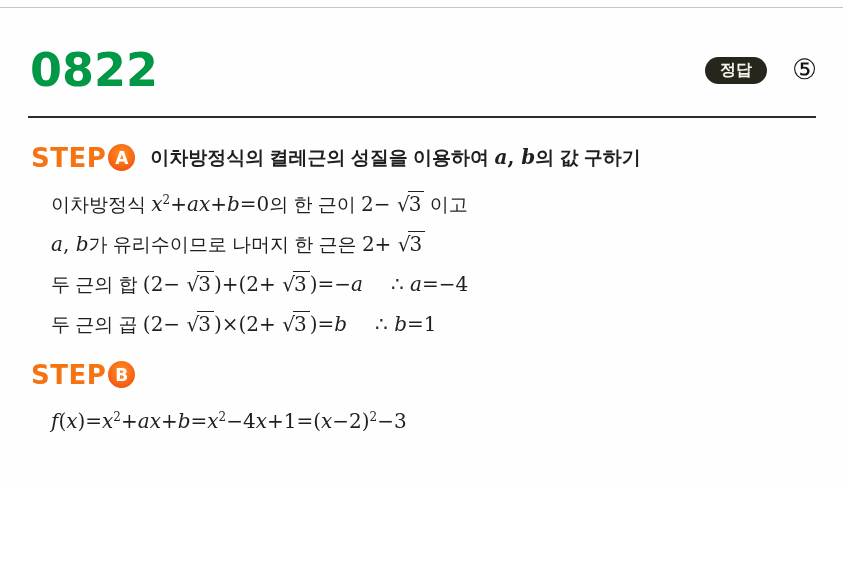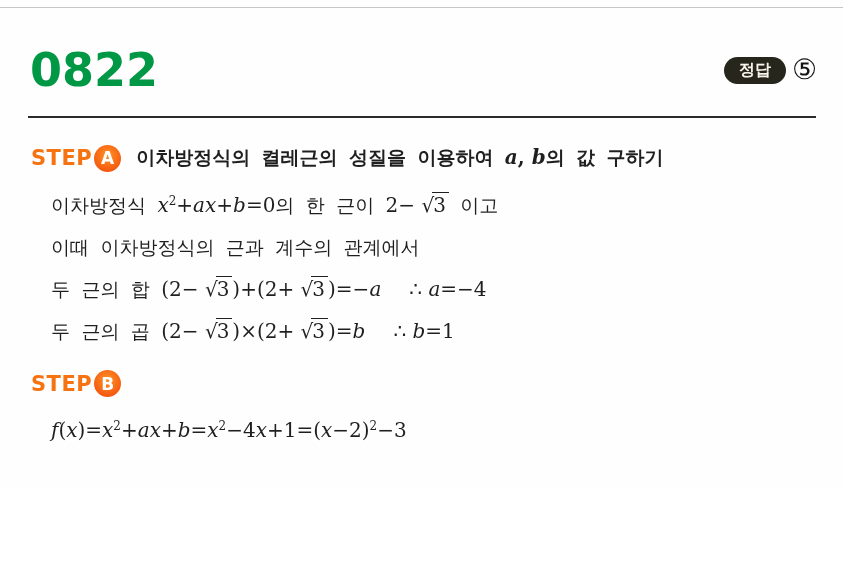--- a/index.html
+++ b/index.html
@@ -8,50 +8,50 @@
     font-family:"Liberation Sans", sans-serif; color:var(--text,#1f1f1f);
     overflow:hidden;
   }
   .top-rule { position:absolute; top:7px; left:0; right:0; height:1px; background:#c6c6c6; }
 
   .header { position:absolute; top:46px; left:30px; right:26px; display:flex; align-items:center; }
   .problem-number {
     font-family:"DejaVu Sans", sans-serif; font-weight:bold;
     font-size:46px; line-height:48px; color:var(--green,#009845); letter-spacing:0px;
   }
-  .header-right { margin-left:auto; display:flex; align-items:center; gap:6px; }
+  .header-right { margin-left:auto; display:flex; align-items:center; gap:25px; }
   .answer-badge {
     background:var(--badge,#26261c); color:#f7f4ec; font-weight:bold; font-size:16px;
     padding:4px 15px 5px; border-radius:15px; line-height:18px;
   }
   .answer-value { font-size:28px; line-height:28px; color:#141414; }
 
   .divider { position:absolute; top:116px; left:28px; right:27px; border-top:2.5px solid var(--rule,#2b2b2b); }
 
   .content { position:absolute; top:140px; left:31px; right:16px; }
 
   .step-heading { display:flex; align-items:center; margin:4px 0 13px 0; }
   .step-heading.second { margin-top:20px; }
   .step-label {
     font-family:"DejaVu Sans", sans-serif; color:var(--orange,#f67312);
-    font-weight:bold; font-size:21px; letter-spacing:0.5px; line-height:26px;
+    font-weight:bold; font-size:26px; letter-spacing:0.5px; line-height:26px;
   }
   .step-badge {
     width:27px; height:27px; border-radius:50%; flex:0 0 27px;
     background:radial-gradient(circle at 50% 38%, #ff9326 0%, #f4550e 78%);
     color:#ffffff; font-weight:bold; font-size:17px;
     display:flex; align-items:center; justify-content:center;
     margin:0 15px 0 2px; font-family:"DejaVu Sans", sans-serif;
   }
   .step-title { font-weight:bold; font-size:19px; line-height:26px; }
   .step-title .sg-v, .step-title .sg-m { font-weight:bold; }
 
   .line { font-size:19px; line-height:33px; margin-bottom:7px; white-space:nowrap;margin-left:20px; }
 
-  .sg-k  { font-family:Liberation Mono, monospace; }
+  .sg-k  { font-family:Liberation Sans, sans-serif; }
   .sg-m  { font-family:"DejaVu Serif","Liberation Serif",serif; font-size:20px; }
   .sg-v  { font-family:"DejaVu Serif","Liberation Serif",serif; font-style:italic; font-size:20px; }
   .sg-sup{ font-family:"DejaVu Serif","Liberation Serif",serif; font-size:12px; vertical-align:7px; }
   .sg-sqrt { font-family:"DejaVu Serif","Liberation Serif",serif; font-size:20px; white-space:nowrap; }
   .sg-sqrt .radical { letter-spacing:-1px; }
   .sg-sqrt .radicand { border-top:1.6px solid currentColor; padding:0 3px 0 1px; margin-left:-1px; }
   .sg-gap { display:inline-block; width:28px; }
 </style>
 </head>
 <body>
@@ -69,21 +69,21 @@
 
   <div class="divider"></div>
 
   <div class="content">
       <div class="step-heading">
         <span class="step-label">STEP</span>
         <span class="step-badge">A</span>
         <span class="step-title"><span class="sg-k">이차방정식의 켤레근의 성질을 이용하여 </span><span class="sg-v">a</span><span class="sg-m">, </span><span class="sg-v">b</span><span class="sg-k">의 값 구하기</span></span>
       </div>
       <div class="line"><span class="sg-k">이차방정식 </span><span class="sg-v">x</span><span class="sg-sup">2</span><span class="sg-m">+</span><span class="sg-v">ax</span><span class="sg-m">+</span><span class="sg-v">b</span><span class="sg-m">=0</span><span class="sg-k">의 한 근이 </span><span class="sg-m">2− </span><span class="sg-sqrt"><span class="radical">√</span><span class="radicand">3</span></span><span class="sg-k"> 이고</span></div>
-      <div class="line"><span class="sg-k">이때 이차방정식의 근과 계수의 관계에서</span></div>
+      <div class="line"><span class="sg-v">a</span><span class="sg-m">, </span><span class="sg-v">b</span><span class="sg-k">가 유리수이므로 나머지 한 근은 </span><span class="sg-m">2+ </span><span class="sg-sqrt"><span class="radical">√</span><span class="radicand">3</span></span></div>
       <div class="line"><span class="sg-k">두 근의 합 </span><span class="sg-m">(2− </span><span class="sg-sqrt"><span class="radical">√</span><span class="radicand">3</span></span><span class="sg-m">)+(2+ </span><span class="sg-sqrt"><span class="radical">√</span><span class="radicand">3</span></span><span class="sg-m">)=−</span><span class="sg-v">a</span><span class="sg-gap"></span><span class="sg-m">∴ </span><span class="sg-v">a</span><span class="sg-m">=−4</span></div>
       <div class="line"><span class="sg-k">두 근의 곱 </span><span class="sg-m">(2− </span><span class="sg-sqrt"><span class="radical">√</span><span class="radicand">3</span></span><span class="sg-m">)×(2+ </span><span class="sg-sqrt"><span class="radical">√</span><span class="radicand">3</span></span><span class="sg-m">)=</span><span class="sg-v">b</span><span class="sg-gap"></span><span class="sg-m">∴ </span><span class="sg-v">b</span><span class="sg-m">=1</span></div>
       <div class="step-heading second">
         <span class="step-label">STEP</span>
         <span class="step-badge">B</span>
       </div>
       <div class="line"><span class="sg-v">f</span><span class="sg-m">(</span><span class="sg-v">x</span><span class="sg-m">)=</span><span class="sg-v">x</span><span class="sg-sup">2</span><span class="sg-m">+</span><span class="sg-v">ax</span><span class="sg-m">+</span><span class="sg-v">b</span><span class="sg-m">=</span><span class="sg-v">x</span><span class="sg-sup">2</span><span class="sg-m">−4</span><span class="sg-v">x</span><span class="sg-m">+1=(</span><span class="sg-v">x</span><span class="sg-m">−2)</span><span class="sg-sup">2</span><span class="sg-m">−3</span></div>
     </div>
 </div>
 

